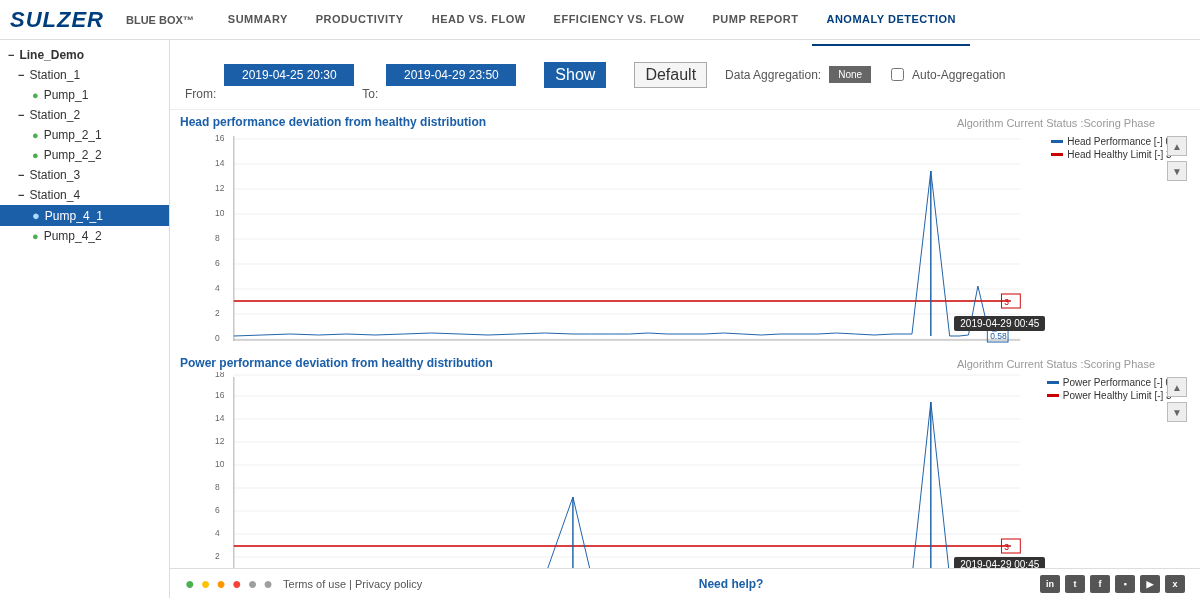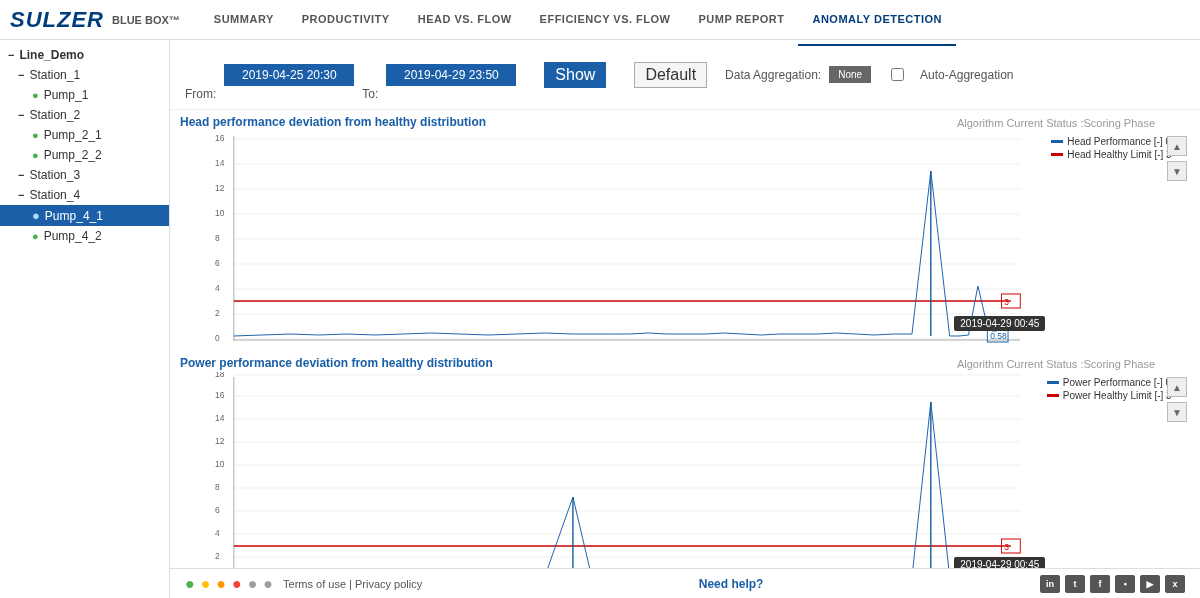--- a/index.html
+++ b/index.html
@@ -1,21 +1,21 @@
 <!DOCTYPE html>
 <html><head>
   <meta charset="utf-8">
   <style>
     * { box-sizing: border-box; margin: 0; padding: 0; }
     body { font-family: Arial, sans-serif; font-size: 12px; background: #fff; color: #333; overflow: hidden; width: 1200px; height: 598px; }
 
     
     .header { display: flex; align-items: center; height: 40px; border-bottom: 1px solid #ddd; padding: 0 10px; background: #fff; }
     .logo-area { display: flex; align-items: center; margin-right: 20px; }
-    .logo-sulzer { font-size: 22px; font-weight: 900; color: #003d7c; letter-spacing: 1px; margin-right: 8px; font-style: italic; }
+    .logo-sulzer { font-size: 22px; font-weight: 900; color: #003d7c; letter-spacing: 1px; margin-right: 22px; font-style: italic; }
     .logo-bluebox { font-size: 11px; color: #555; font-weight: bold; }
     .nav { display: flex; align-items: center; flex: 1; }
     .nav-item { padding: 0 14px; height: 52px; display: flex; align-items: center; font-size: 11px; font-weight: bold; color: #555; cursor: pointer; text-transform: uppercase; letter-spacing: 0.5px; border-bottom: 2px solid transparent; }
     .nav-item.active { color: #003d7c; border-bottom: 2px solid #003d7c; }
 
     
     .main-layout { display: flex; height: 558px; }
 
     
     .sidebar { width: 170px; min-width: 170px; border-right: 1px solid #ddd; overflow-y: auto; background: #fff; padding: 5px 0; }
@@ -33,21 +33,21 @@
 
     
     .toolbar { display: flex; align-items: center; padding: 8px 15px; border-bottom: 1px solid #eee; gap: 8px; flex-shrink: 0; }
     .toolbar-label { font-size: 12px; color: #555; margin-top: 39px; }
     .toolbar-input { border: 1px solid #1a5fa8; background: #1a5fa8; color: #fff; padding: 3px 8px; font-size: 12px; min-width: 130px; text-align: center; }
     .toolbar-btn { padding: 3px 10px; font-size: 16px; cursor: pointer; border: 1px solid #aaa; background: #f5f5f5; color: #333; margin-left: 20px; }
     .toolbar-btn.primary { background: #1a5fa8; color: #fff; border-color: #1a5fa8; }
     .toolbar-btn.default-btn { background: #f5f5f5; }
     .data-agg-label { font-size: 12px; color: #555; margin-left: 10px; }
     .data-agg-none { padding: 2px 8px; background: #666; color: #fff; font-size: 10px; border: 1px solid #666; }
-    .auto-agg { display: flex; align-items: center; gap: 16px; font-size: 12px; color: #555; padding-left: 12px; }
+    .auto-agg { display: flex; align-items: center; gap: 8px; font-size: 12px; color: #555; padding-left: 12px; }
 
     
     .charts-area { flex: 1; overflow-y: auto; padding: 5px 10px; background: #fff; }
     .chart-container { margin-bottom: 10px; position: relative; }
     .chart-title { font-size: 12px; color: #1a5fa8; margin-bottom: 2px; font-weight: bold; }
     .chart-wrapper { position: relative; height: 220px; border: none; }
     .chart-svg { width: 100%; height: 100%; }
 
     
     .legend { position: absolute; right: 30px; top: 30px; font-size: 10px; }

